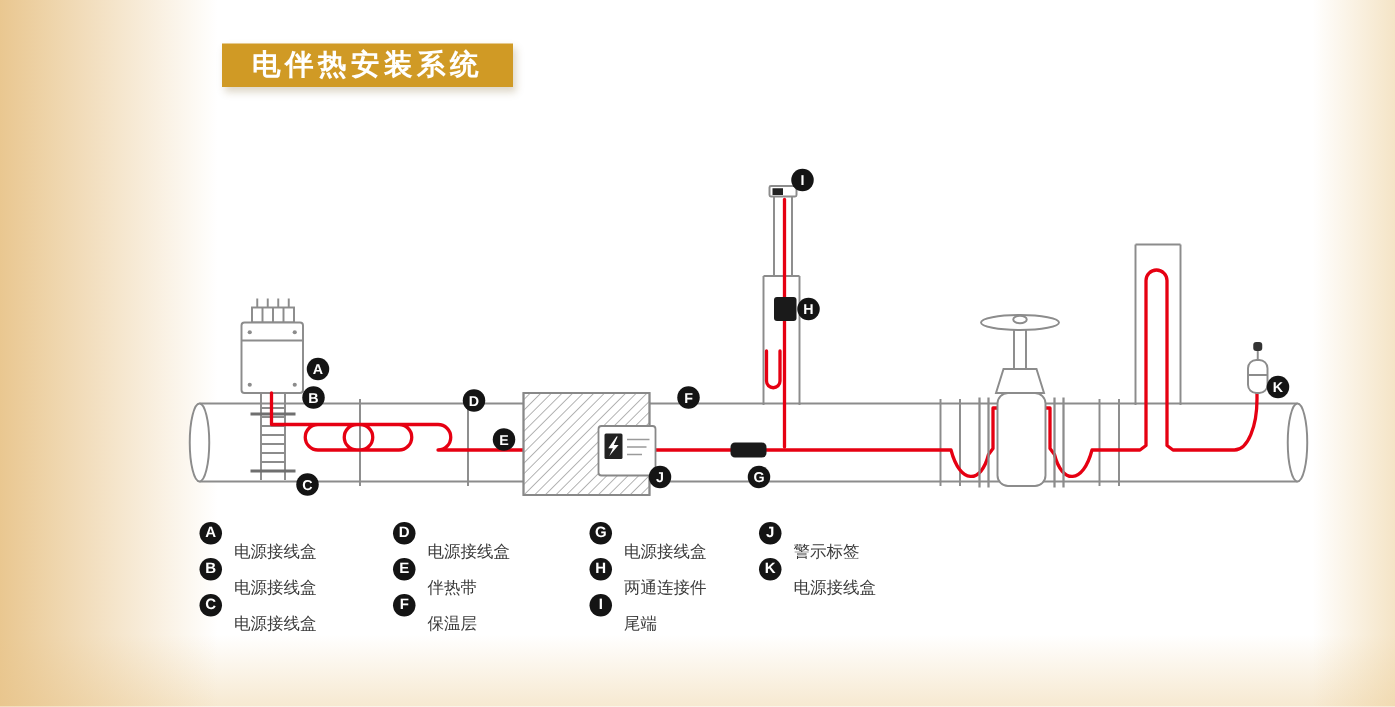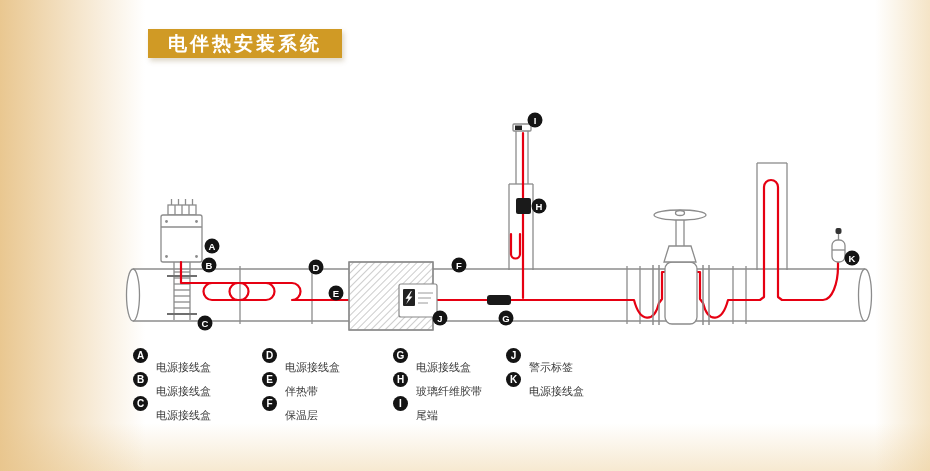--- a/index.html
+++ b/index.html
@@ -247,21 +247,21 @@
           <span class="legend-label">保温层</span>
         </div>
     </div>
     <div class="legend-col" style="left:393px;top:348px;">
       <div class="legend-item">
           <span class="badge">G</span>
           <span class="legend-label">电源接线盒</span>
         </div>
       <div class="legend-item">
           <span class="badge">H</span>
-          <span class="legend-label">玻璃纤维胶带</span>
+          <span class="legend-label">两通连接件</span>
         </div>
       <div class="legend-item">
           <span class="badge">I</span>
           <span class="legend-label">尾端</span>
         </div>
     </div>
     <div class="legend-col" style="left:506px;top:348px;">
       <div class="legend-item">
           <span class="badge">J</span>
           <span class="legend-label">警示标签</span>

